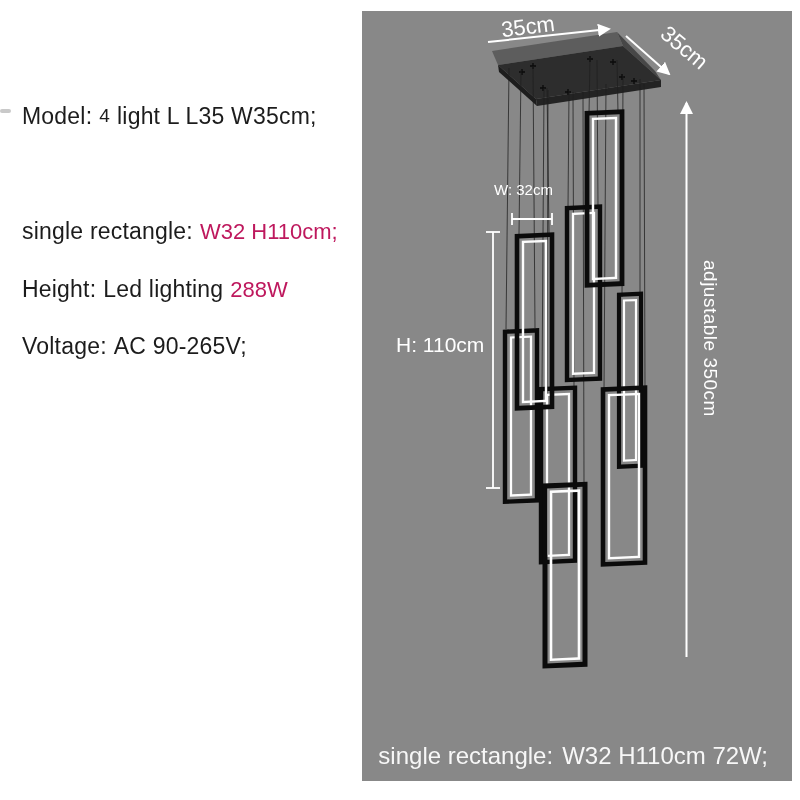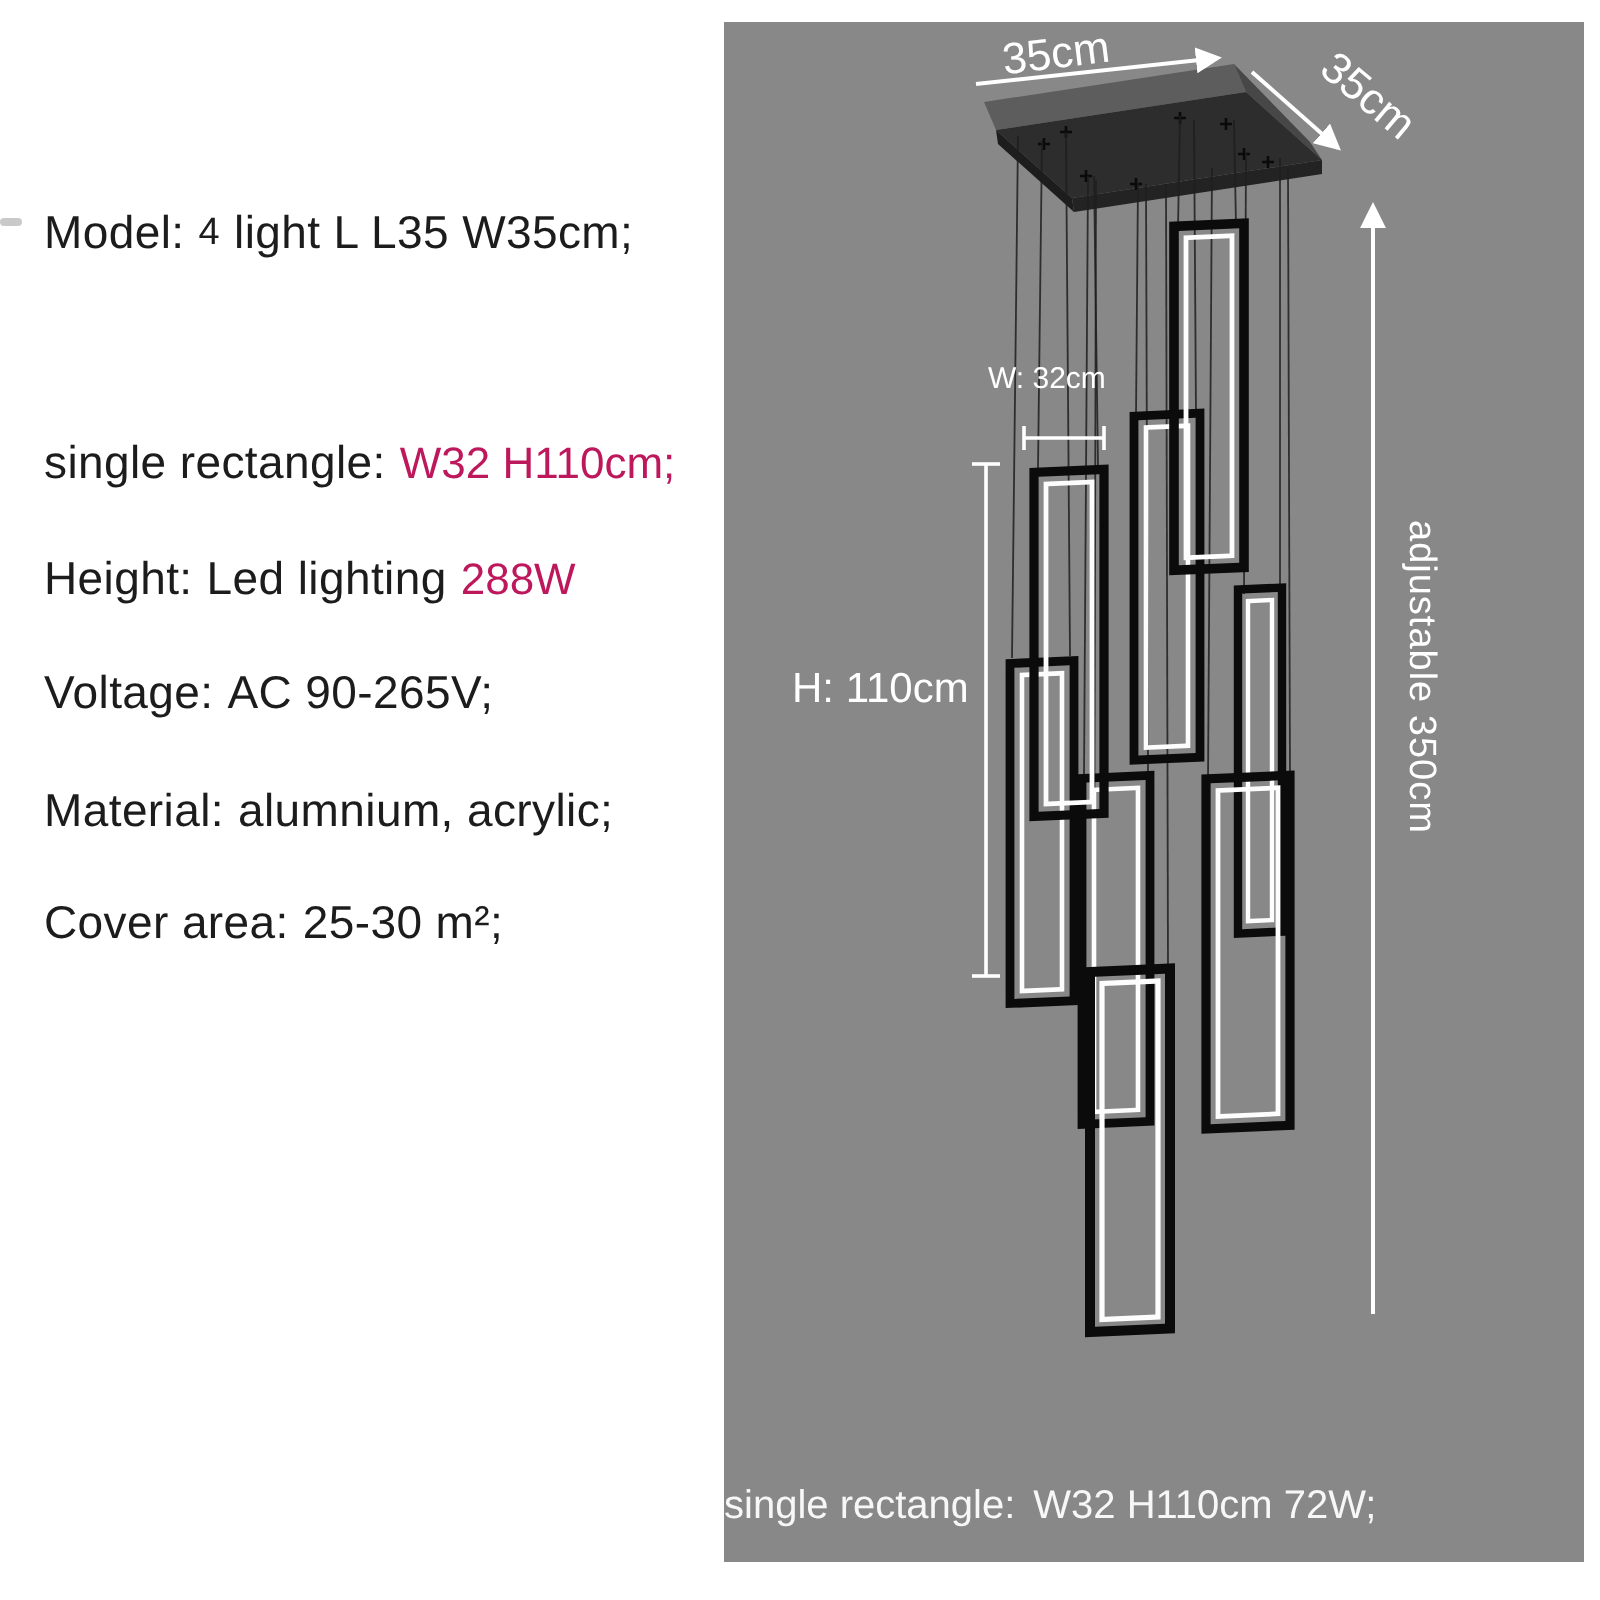--- a/index.html
+++ b/index.html
@@ -18,21 +18,21 @@
 
   
   .panel{position:absolute;left:362px;top:11px;width:430px;height:770px;background:#888888;}
   .panel svg{position:absolute;left:0;top:0;}
   .ann{position:absolute;color:#ffffff;white-space:nowrap;}
   .ann-35a{left:136px;top:3px;width:60px;text-align:center;font-size:22px;transform:rotate(-7deg);}
   .ann-35b{left:292px;top:24px;width:60px;text-align:center;font-size:22px;transform:rotate(40deg);}
   .ann-w{left:132px;top:170px;font-size:15px;}
   .ann-h{left:34px;top:322px;font-size:21px;}
   .ann-adj{left:337px;top:249px;font-size:19px;writing-mode:vertical-rl;letter-spacing:0.5px;}
-  .caption{position:absolute;left:0;top:731px;width:406px;text-align:left;color:#f7f7f7;font-size:20px;}
+  .caption{position:absolute;left:0;top:731px;width:406px;text-align:right;color:#f7f7f7;font-size:24px;}
   .caption .cap-label{margin-right:9px;}
 </style>
 </head>
 <body>
 
 <div class="stage">
 
   <div class="specs">
     <div class="stray-mark"></div>
 
@@ -40,26 +40,20 @@
       <span class="seg">Model:</span><span class="seg seg-num">4</span><span class="seg">light L L35 W35cm;</span>
     </div>
     <div class="spec-line" style="top:218px">
       <span class="seg">single rectangle:</span><span class="seg seg-light">W32 H110cm;</span>
     </div>
     <div class="spec-line" style="top:276px">
       <span class="seg">Height:</span><span class="seg">Led lighting</span><span class="seg seg-light">288W</span>
     </div>
     <div class="spec-line" style="top:333px">
       <span class="seg">Voltage:</span><span class="seg">AC 90-265V;</span>
-    </div>
-    <div class="spec-line" style="top:392px">
-      <span class="seg">Material:</span><span class="seg">alumnium, acrylic;</span>
-    </div>
-    <div class="spec-line" style="top:448px">
-      <span class="seg">Cover area:</span><span class="seg">25-30 m²;</span>
     </div>
   </div>
 
   <div class="panel">
 
     <svg width="430" height="770" viewBox="362 11 430 770">
       <defs>
         <marker id="ah" viewBox="0 0 10 10" refX="8.5" refY="5" markerWidth="6.5" markerHeight="6.5" orient="auto">
           <path d="M0,0 L10,5 L0,10 z" fill="#ffffff"></path>
         </marker>

